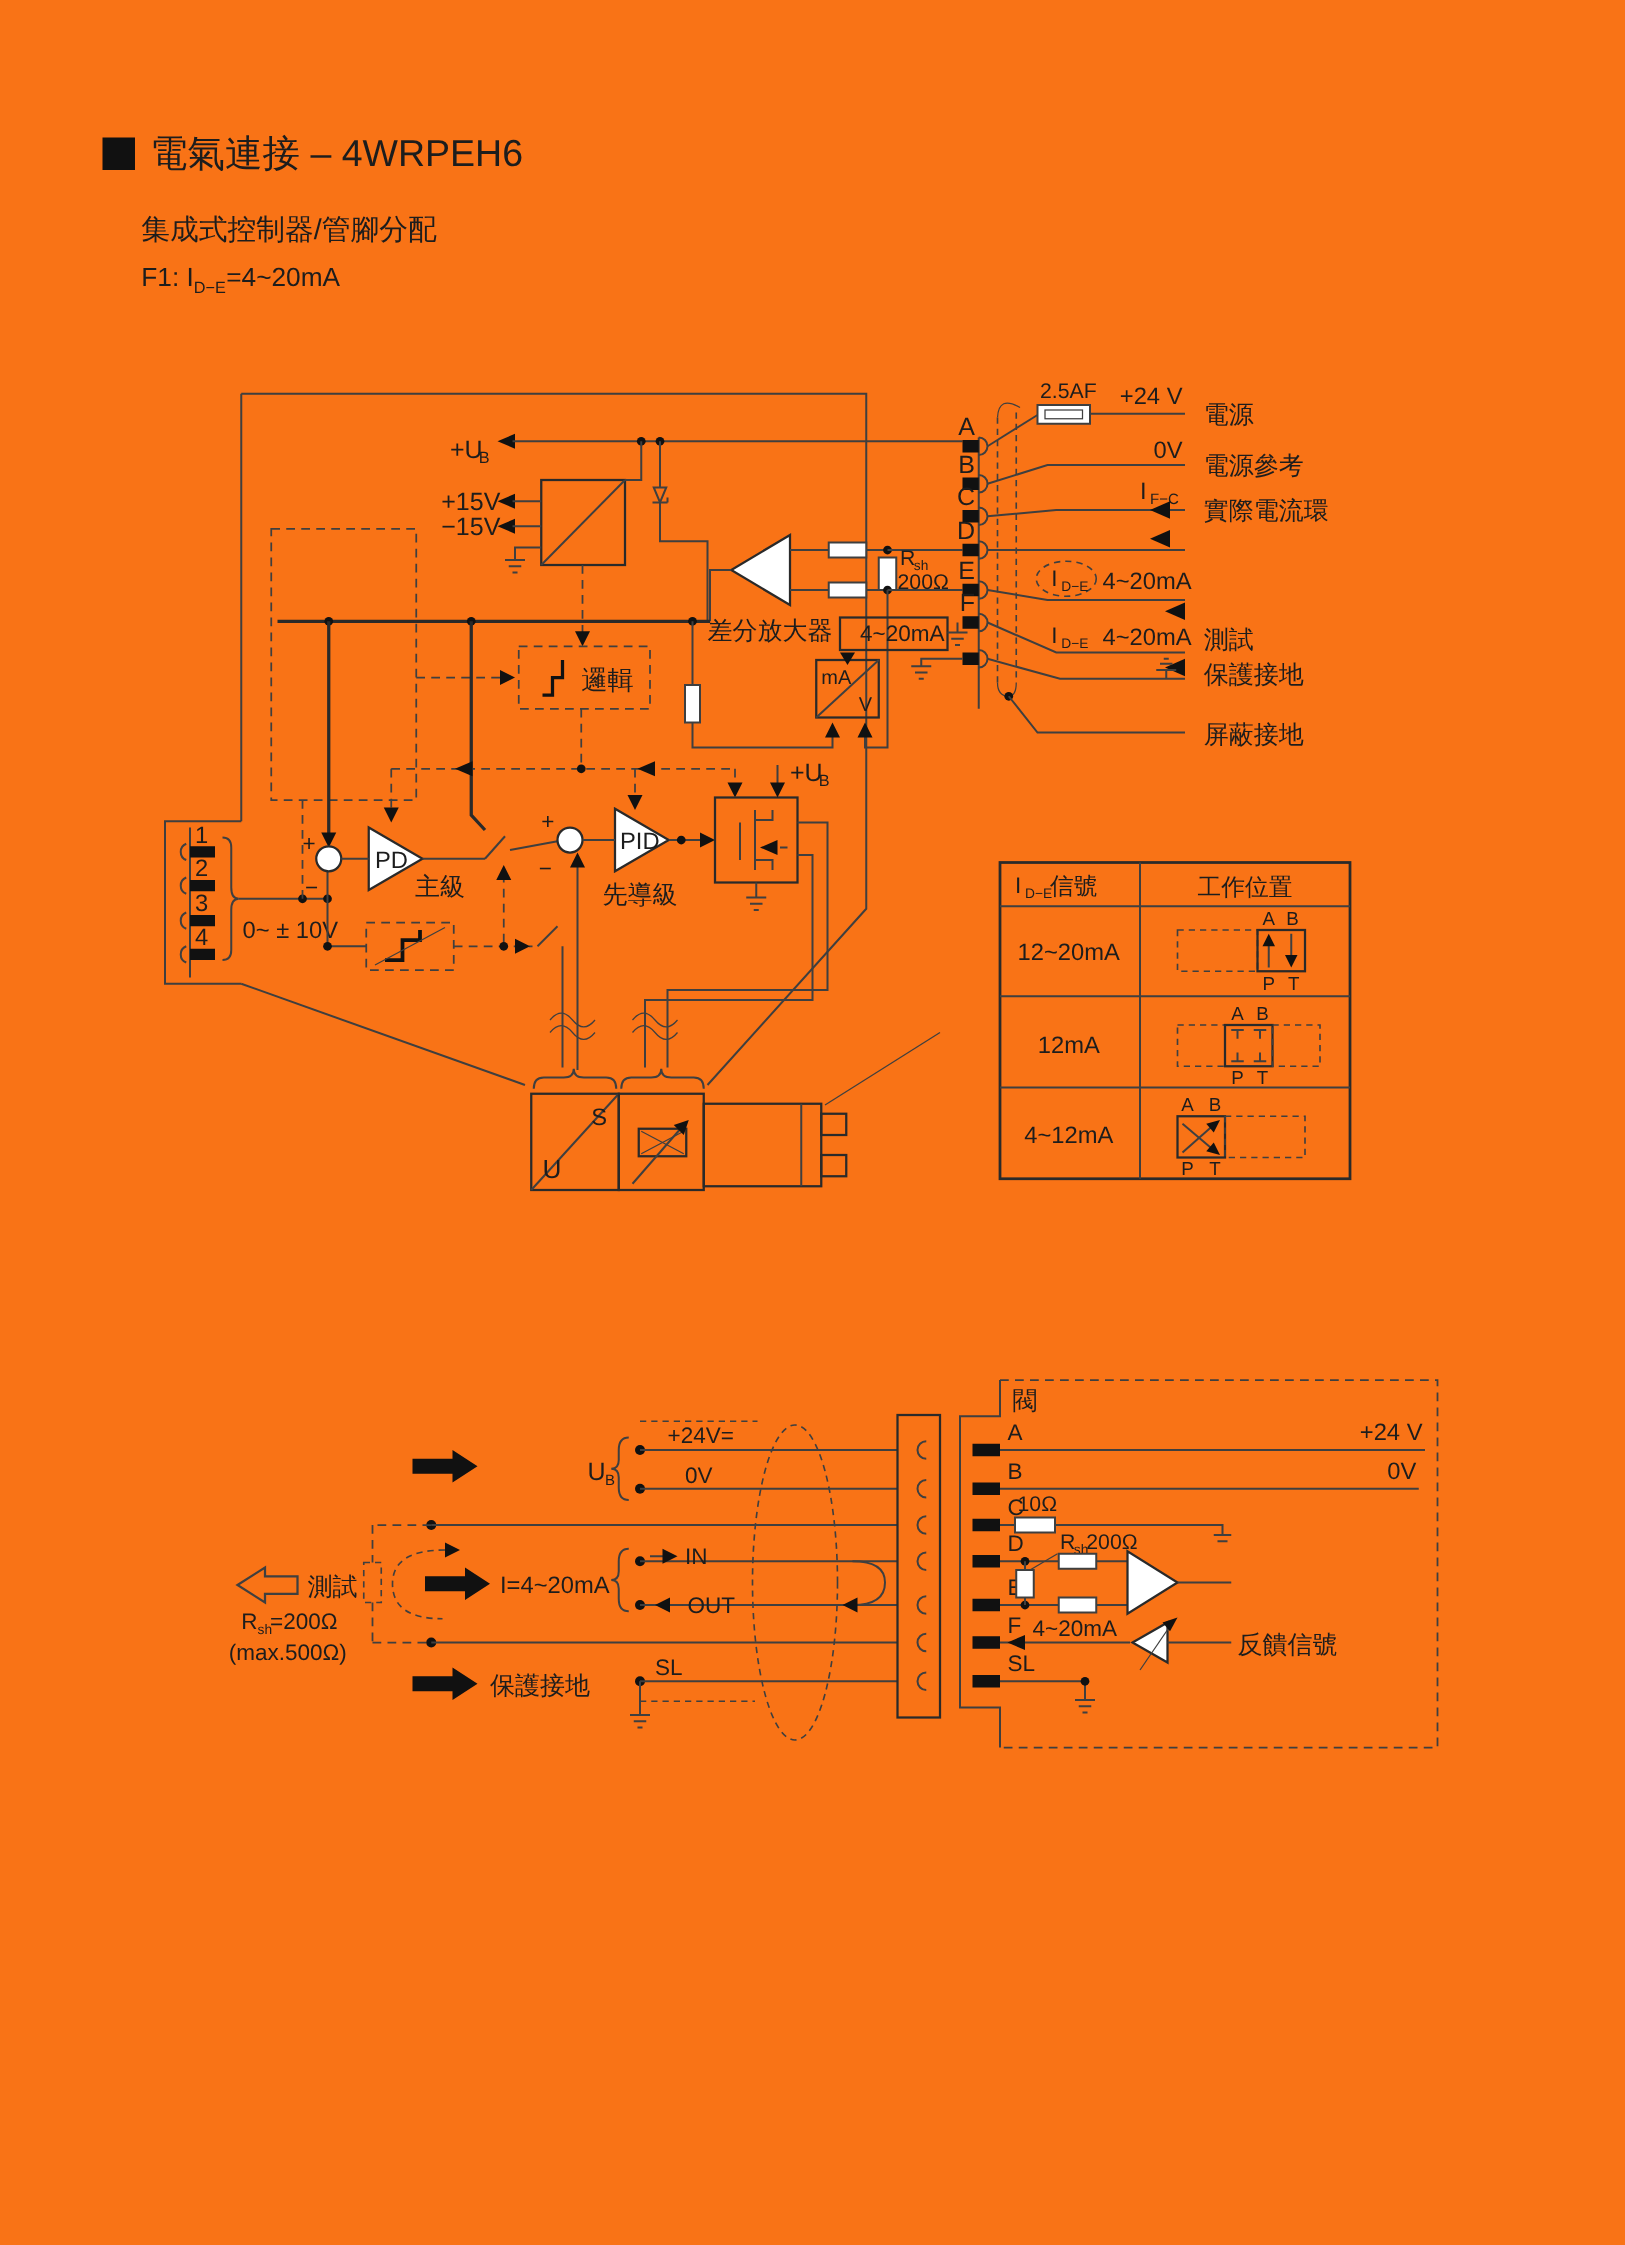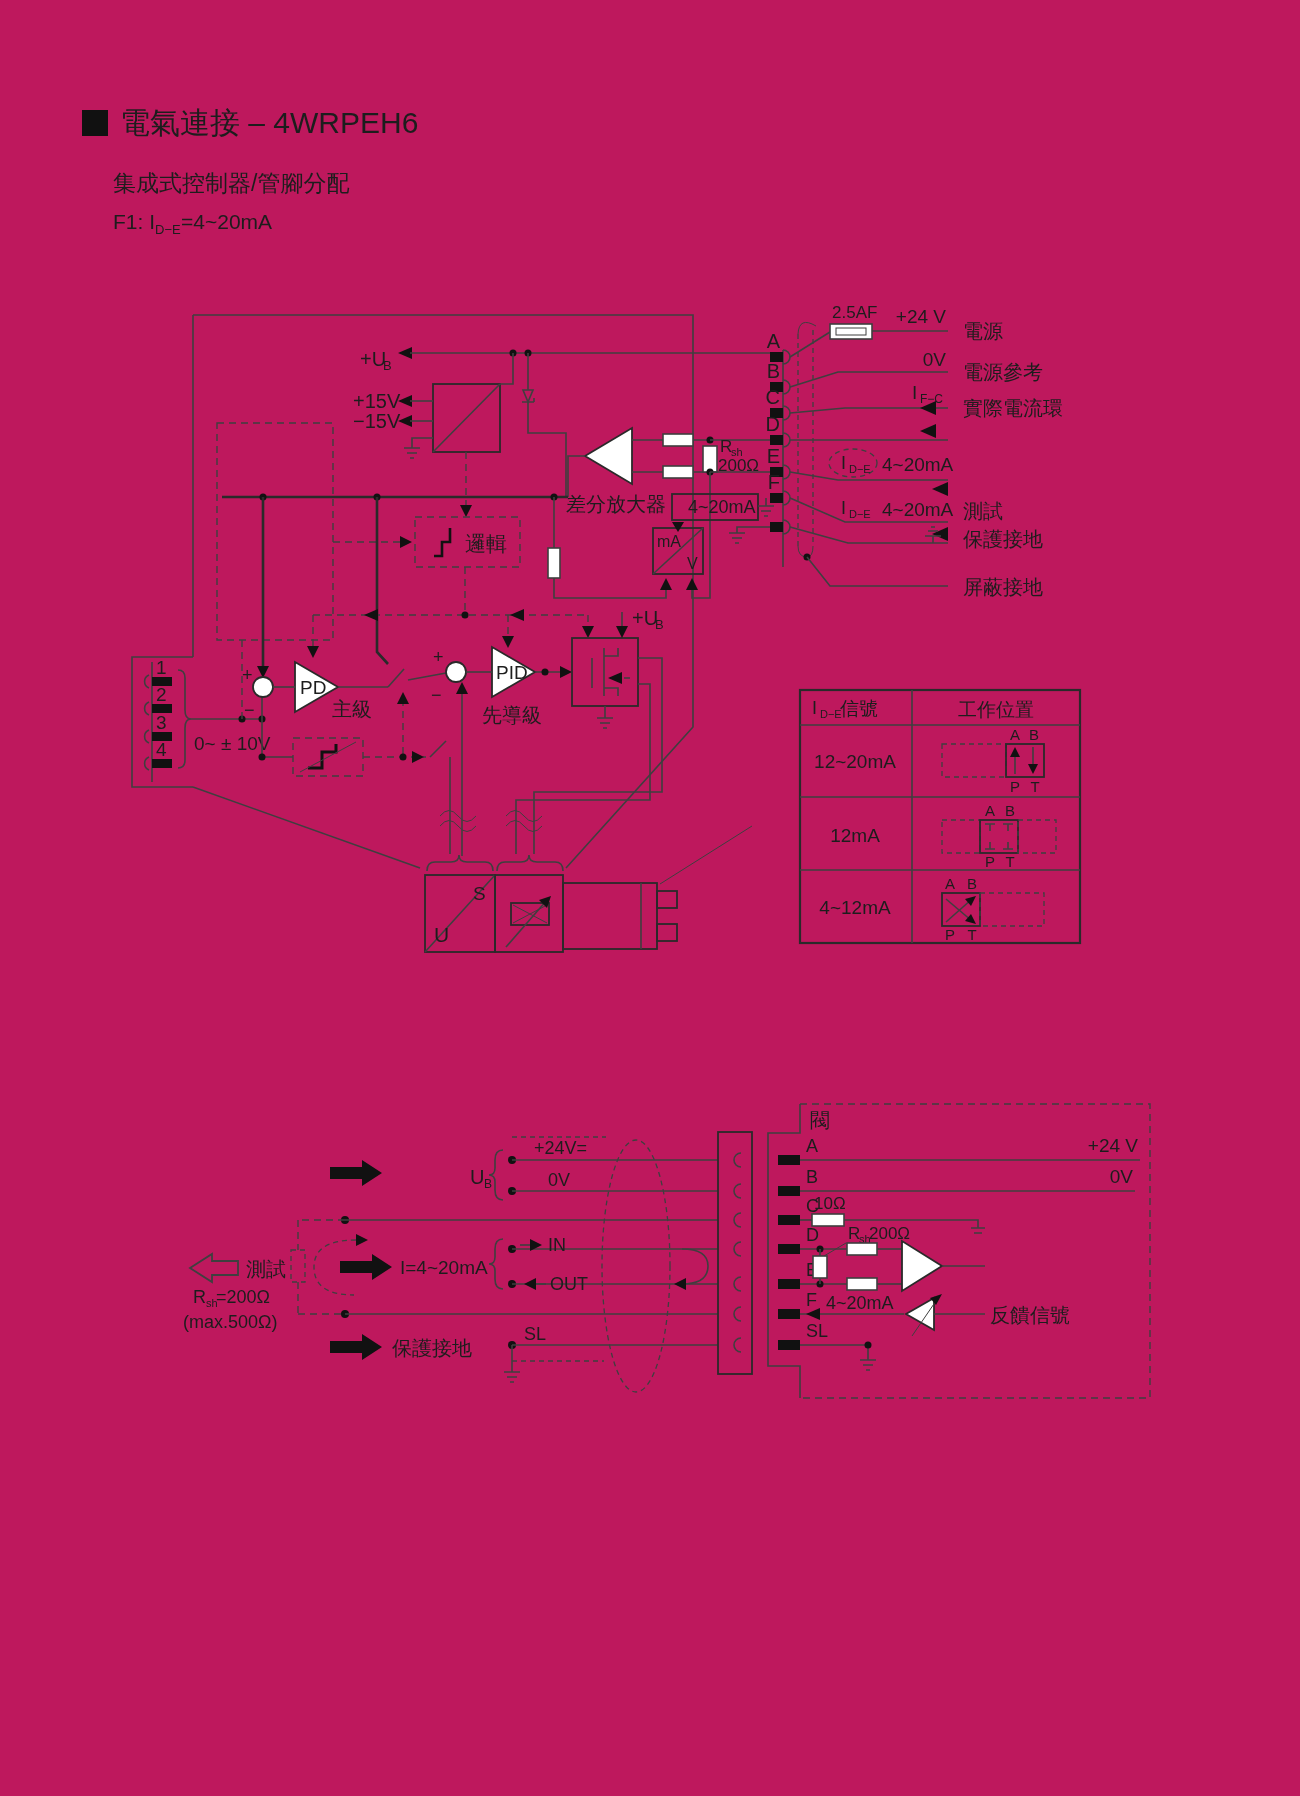--- a/index.html
+++ b/index.html
@@ -1,16 +1,16 @@
 <!DOCTYPE html>
 <html><head>
 <meta charset="utf-8">
 <style>
   html,body{margin:0;padding:0;background:#ffffff;}
-  .page{width:1300px;height:1796px;position:relative;background:#be185d;
+  .page{width:1300px;height:1796px;position:relative;background:#f97316;
         font-family:"Liberation Sans", sans-serif;text-align:center;}
   svg text{font-family:"Liberation Sans", sans-serif;fill:#1d1d1d;}
   .ln{stroke:#3f3f3f;stroke-width:1.6;fill:none;}
   .lnthin{stroke:#3f3f3f;stroke-width:1;fill:none;}
   .lnthick{stroke:#2a2a2a;stroke-width:2.6;fill:none;}
   .dash{stroke:#3f3f3f;stroke-width:1.4;fill:none;stroke-dasharray:7 5;}
   .dash2{stroke:#3f3f3f;stroke-width:1.3;fill:none;stroke-dasharray:5 4;}
   .blk{fill:#111;stroke:none;}
   .wht{fill:#fff;stroke:#2a2a2a;stroke-width:1.8;}
   .box{fill:none;stroke:#2a2a2a;stroke-width:1.8;}

